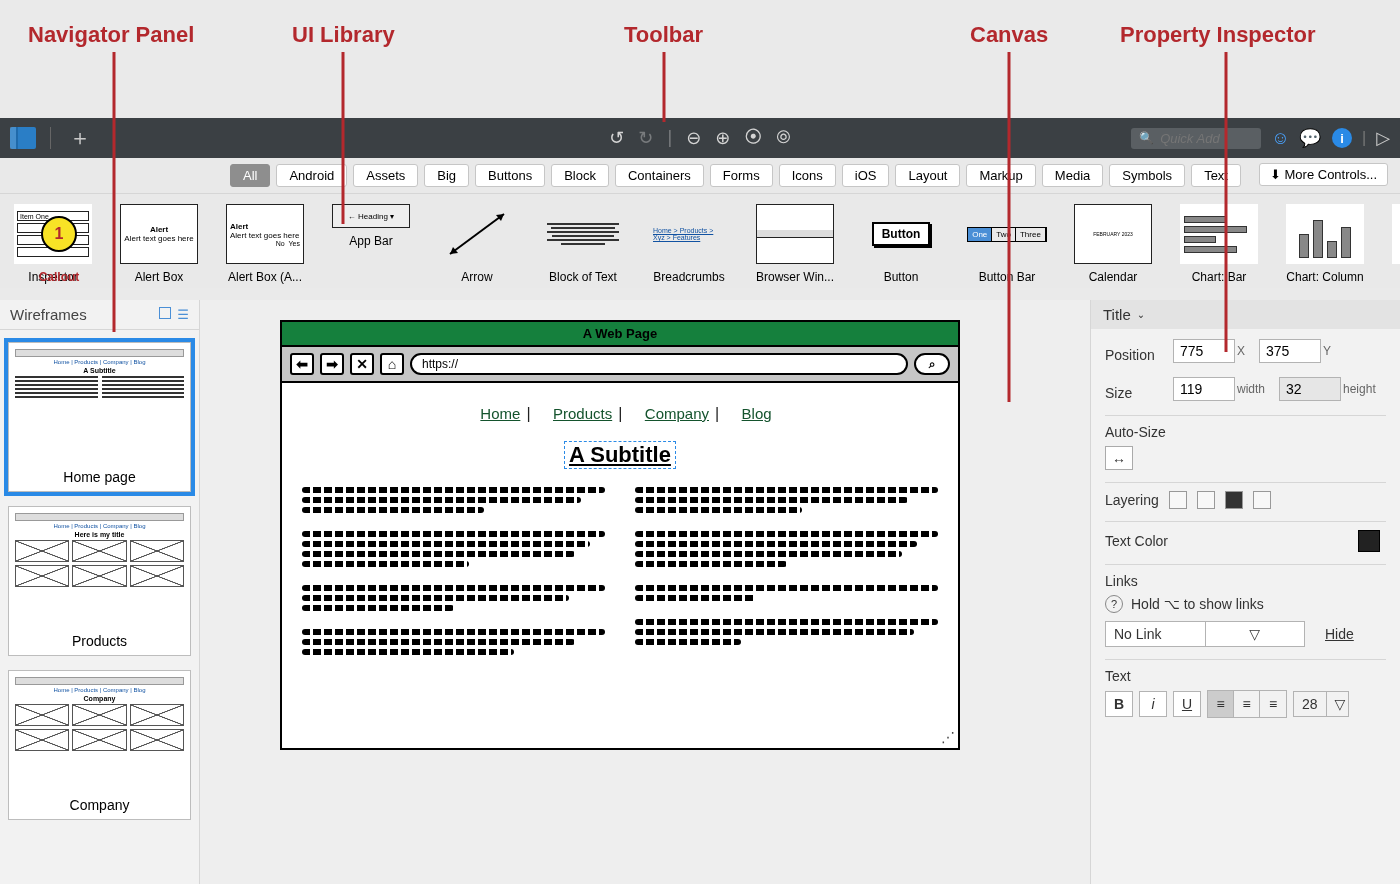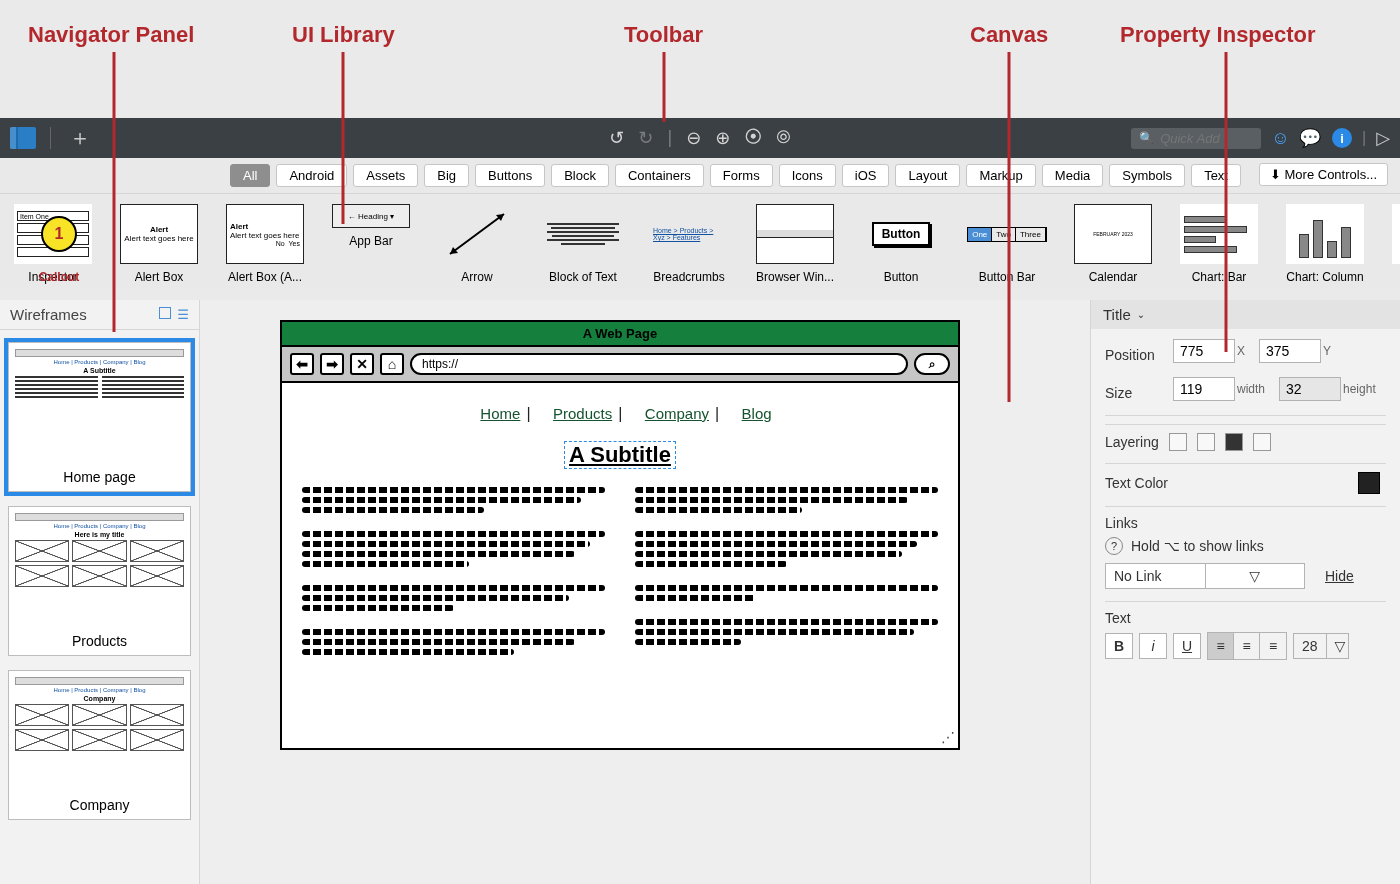--- a/index.html
+++ b/index.html
@@ -631,20 +631,24 @@
               <input value="119" style="">
               <span class="sub">width</span>
             </div>
           <div class="field-col">
               <input class="dim" value="32" style="">
               <span class="sub">height</span>
             </div>
         </div>
       </div>
       <hr class="thin">
+      <div class="insp-section">
+        <div class="h">Auto-Size</div>
+        <div class="auto-size-btn">↔</div>
+      </div>
       <hr class="thin">
       <div class="insp-section layering">
         <span>Layering</span>
         <span class="licon"></span>
         <span class="licon"></span>
         <span class="licon" style="background:#333"></span>
         <span class="licon"></span>
       </div>
       <hr class="thin">
       <div class="insp-section textcolor-row">

